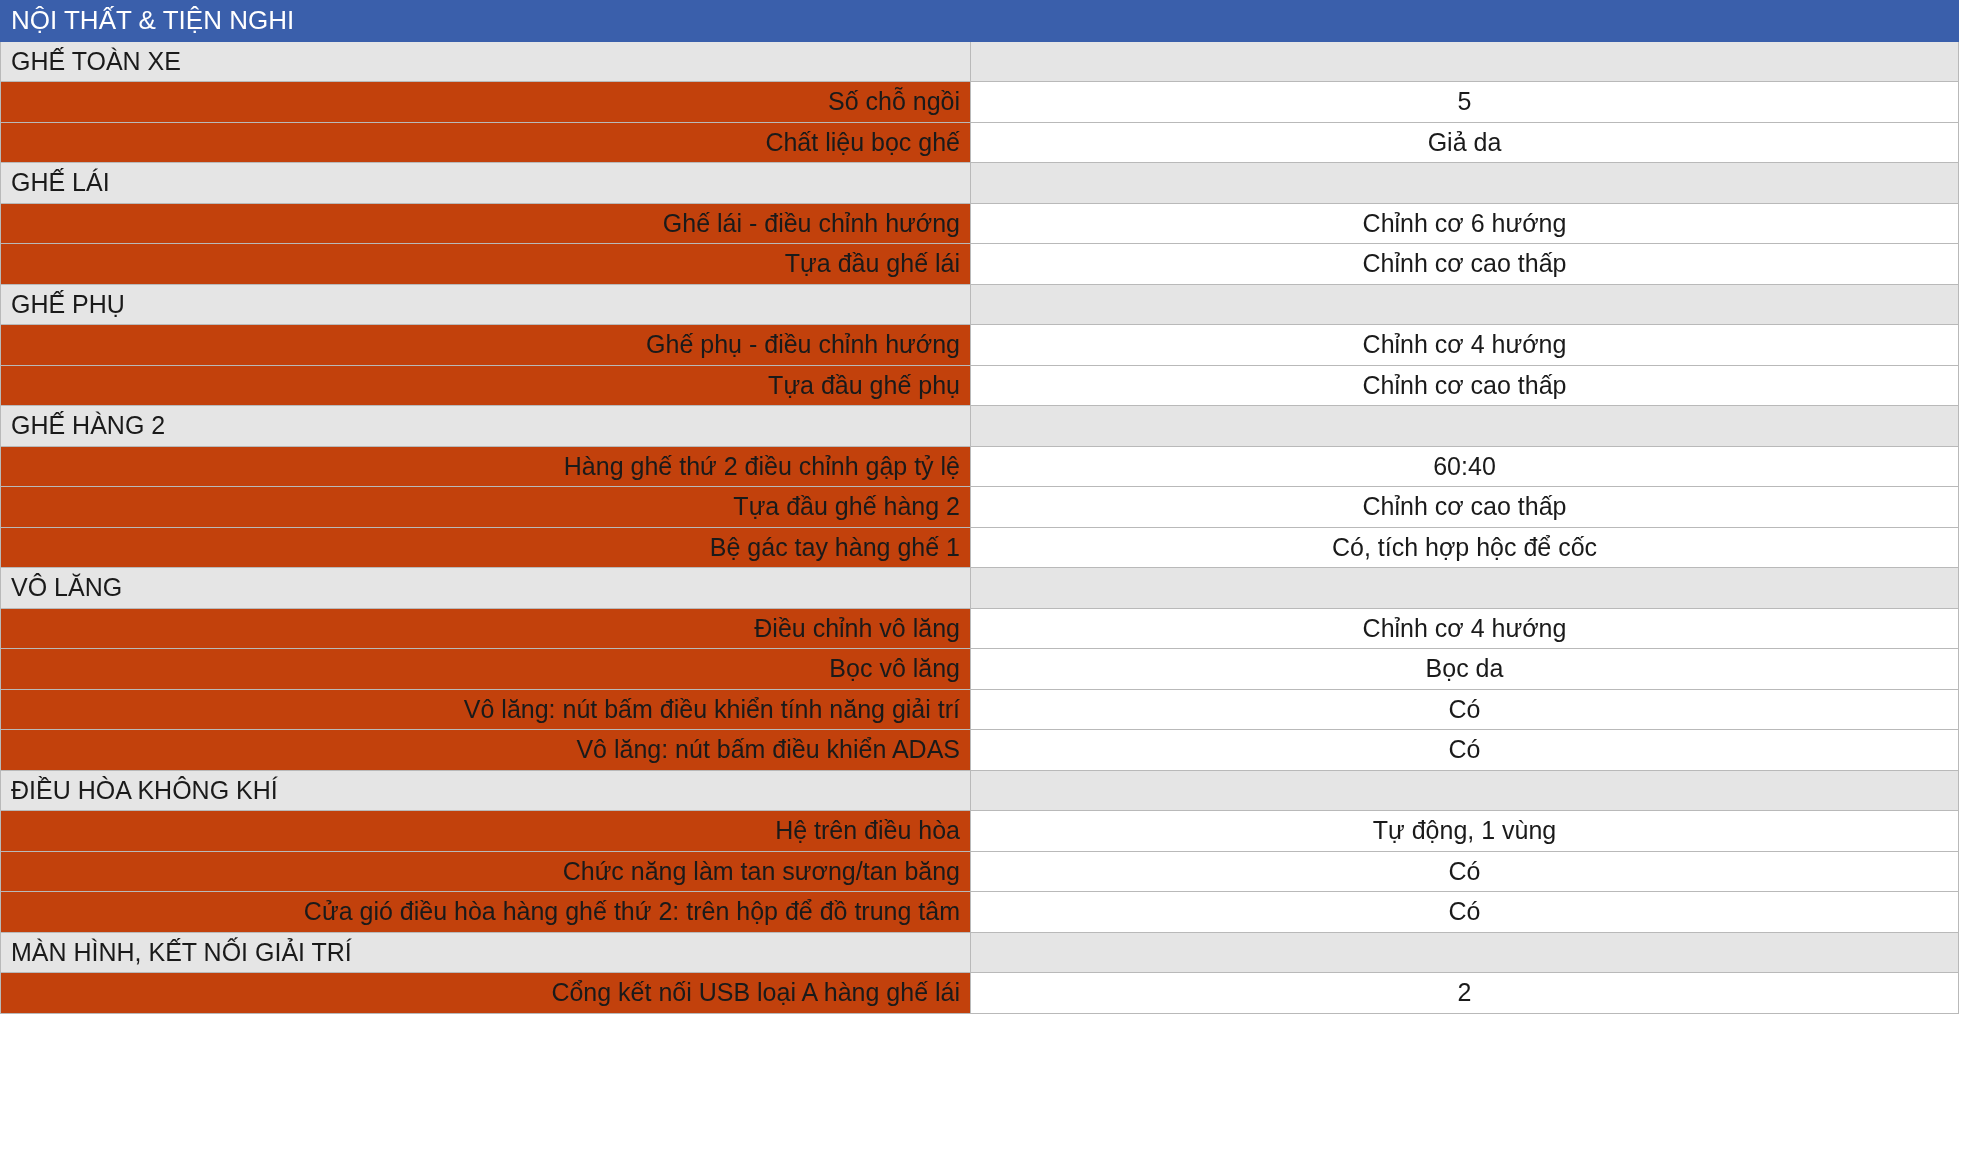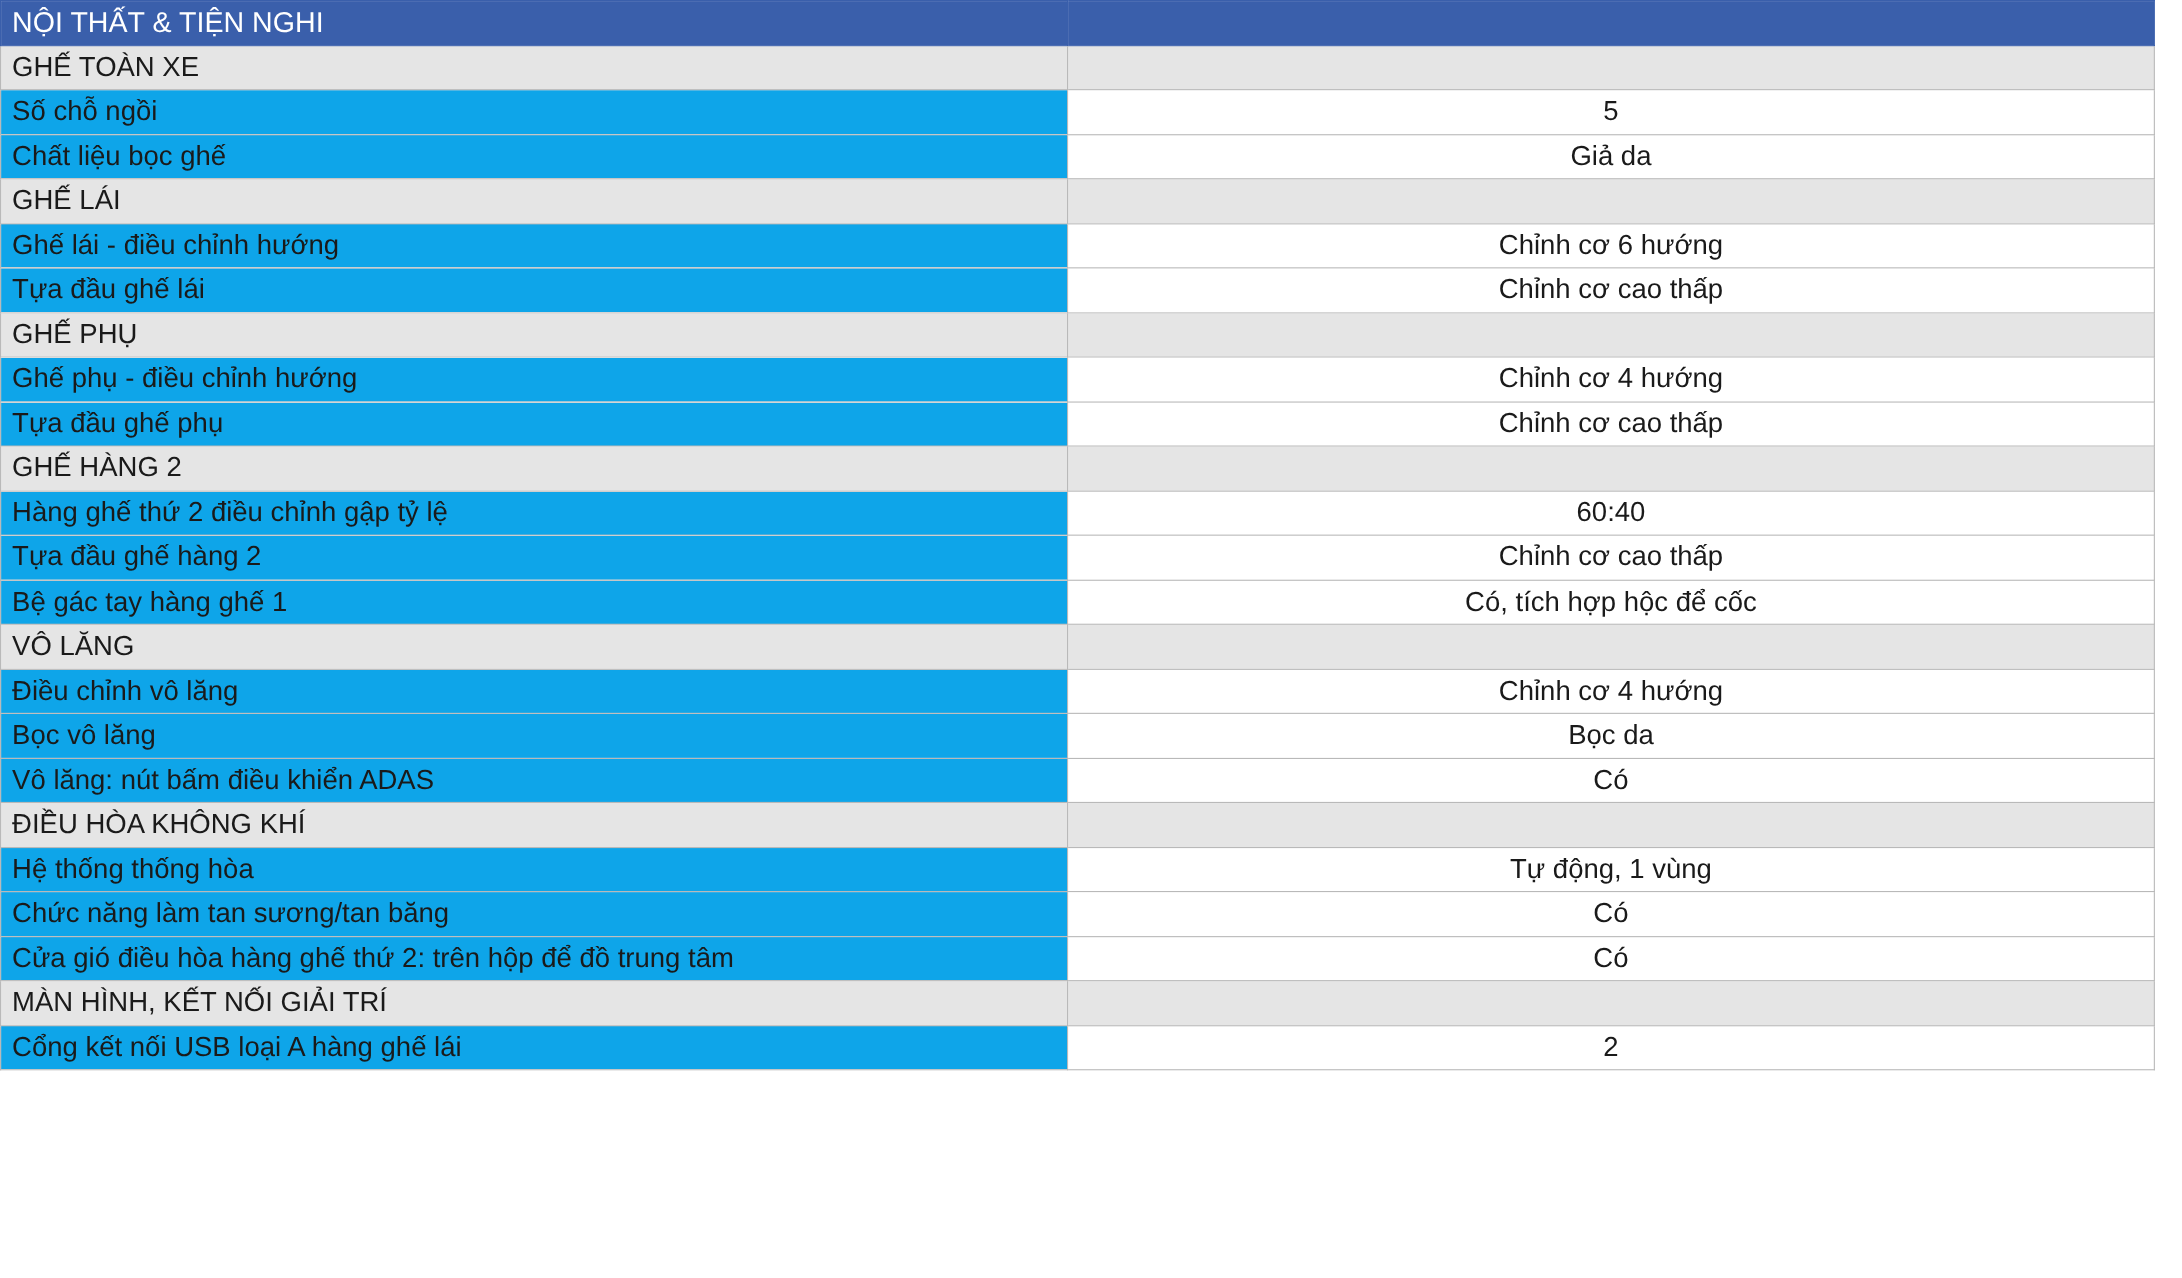--- a/index.html
+++ b/index.html
@@ -49,22 +49,22 @@
 
   
   tr.section-row td {
     background: #e5e5e5;
     font-size: 25px;
     color: #1a1a1a;
   }
 
   
   tr.data-row td.label-cell {
-    background: #0ea5e9;
-    text-align: left;
+    background: #c2410c;
+    text-align: right;
   }
   tr.data-row td.value-cell {
     background: #ffffff;
     text-align: center;
   }
   td.value-cell { text-align: center; }
   td.label-cell { text-align: left; }
 </style>
 </head>
 <body>
@@ -137,29 +137,33 @@
       </tr>
       <tr class="data-row">
         <td class="label-cell">Điều chỉnh vô lăng</td>
         <td class="value-cell">Chỉnh cơ 4 hướng</td>
       </tr>
       <tr class="data-row">
         <td class="label-cell">Bọc vô lăng</td>
         <td class="value-cell">Bọc da</td>
       </tr>
       <tr class="data-row">
+        <td class="label-cell">Vô lăng: nút bấm điều khiển tính năng giải trí</td>
+        <td class="value-cell">Có</td>
+      </tr>
+      <tr class="data-row">
         <td class="label-cell">Vô lăng: nút bấm điều khiển ADAS</td>
         <td class="value-cell">Có</td>
       </tr>
       <tr class="section-row">
         <td class="label-cell">ĐIỀU HÒA KHÔNG KHÍ</td>
         <td class="value-cell"></td>
       </tr>
       <tr class="data-row">
-        <td class="label-cell">Hệ thống thống hòa</td>
+        <td class="label-cell">Hệ trên điều hòa</td>
         <td class="value-cell">Tự động, 1 vùng</td>
       </tr>
       <tr class="data-row">
         <td class="label-cell">Chức năng làm tan sương/tan băng</td>
         <td class="value-cell">Có</td>
       </tr>
       <tr class="data-row">
         <td class="label-cell">Cửa gió điều hòa hàng ghế thứ 2: trên hộp để đồ trung tâm</td>
         <td class="value-cell">Có</td>
       </tr>

